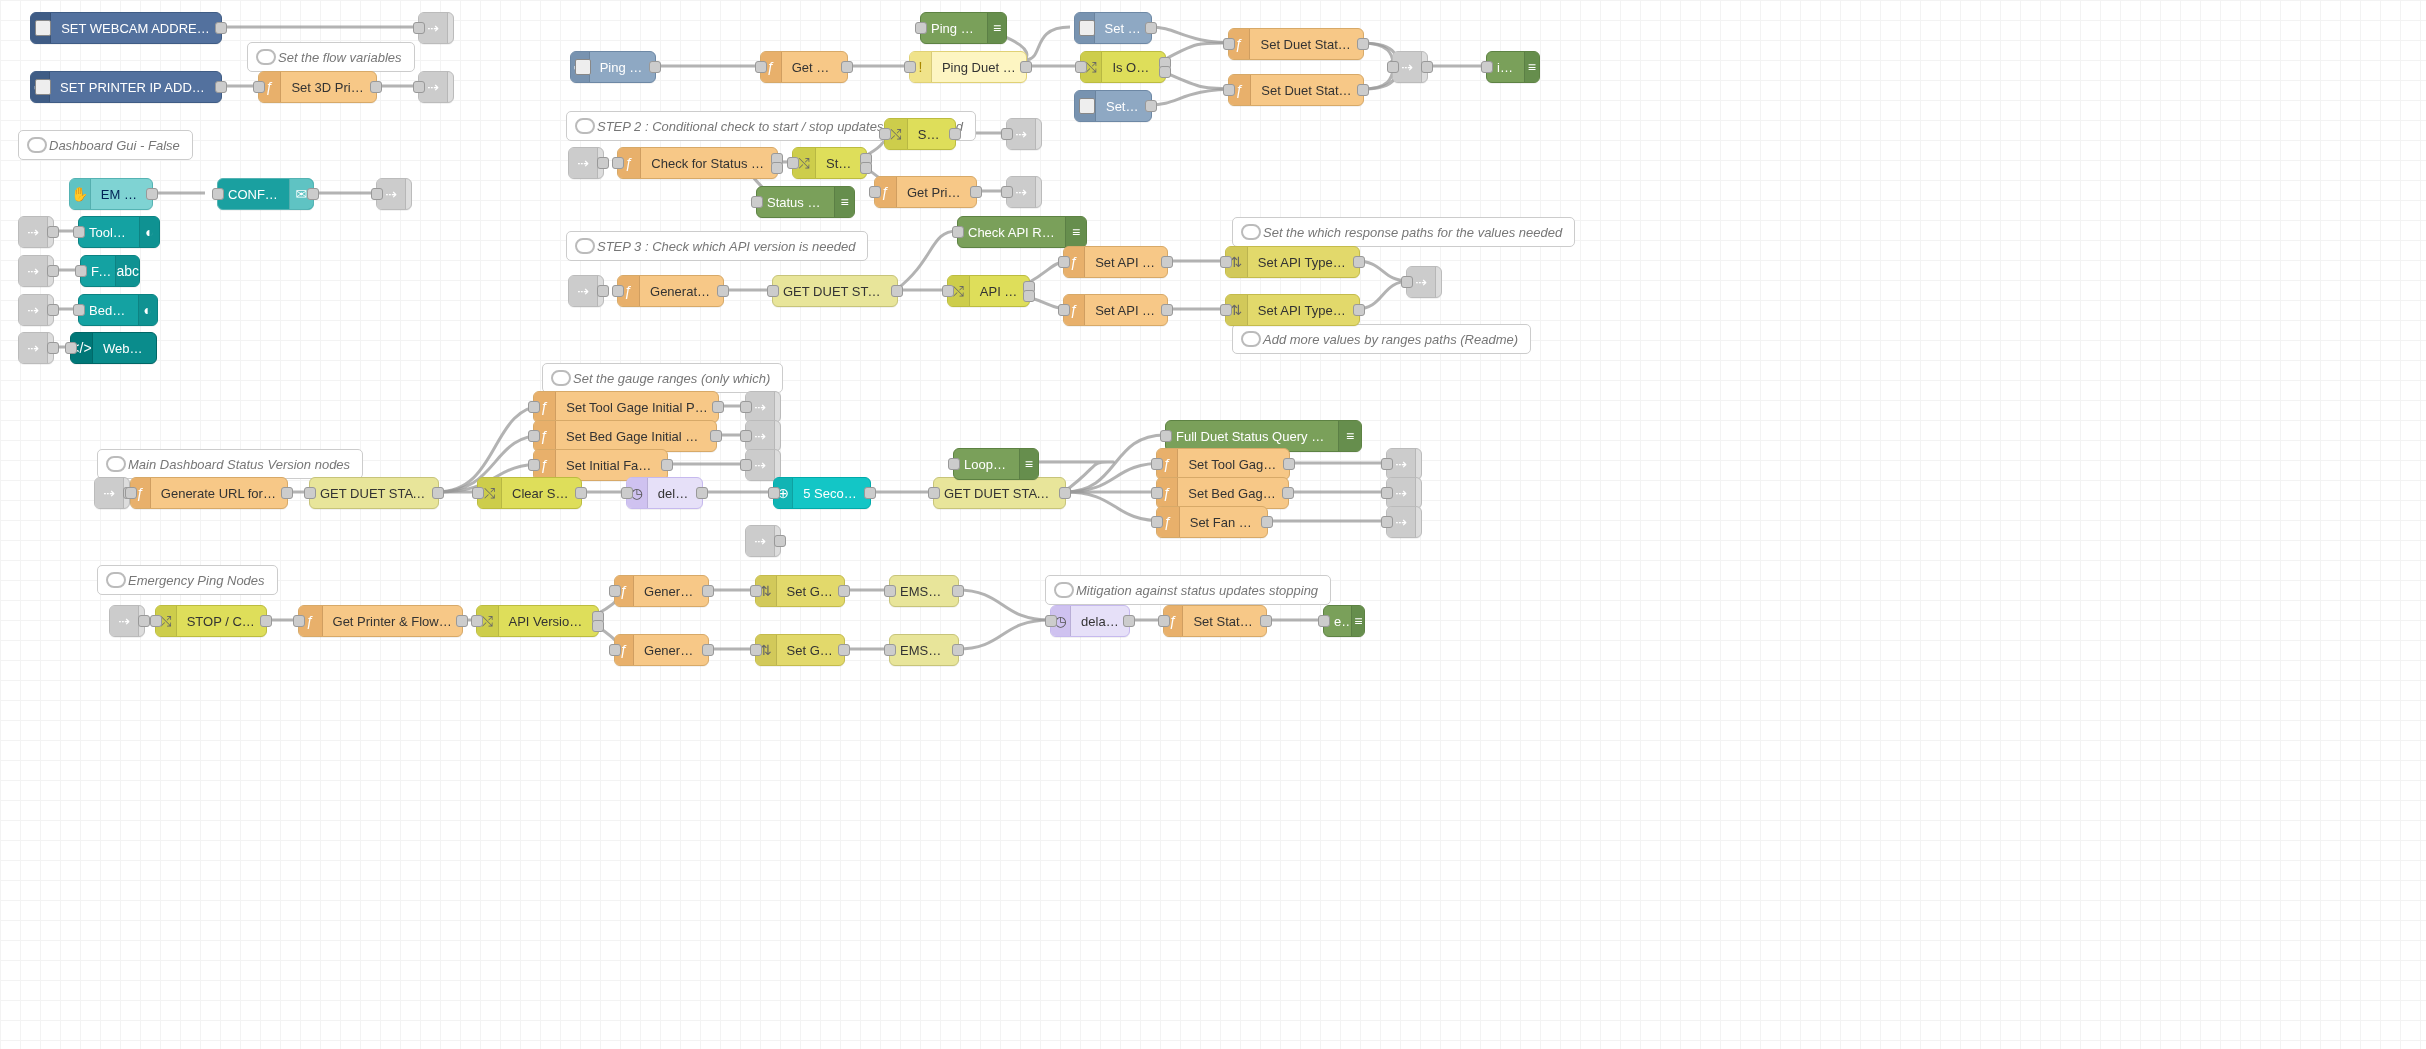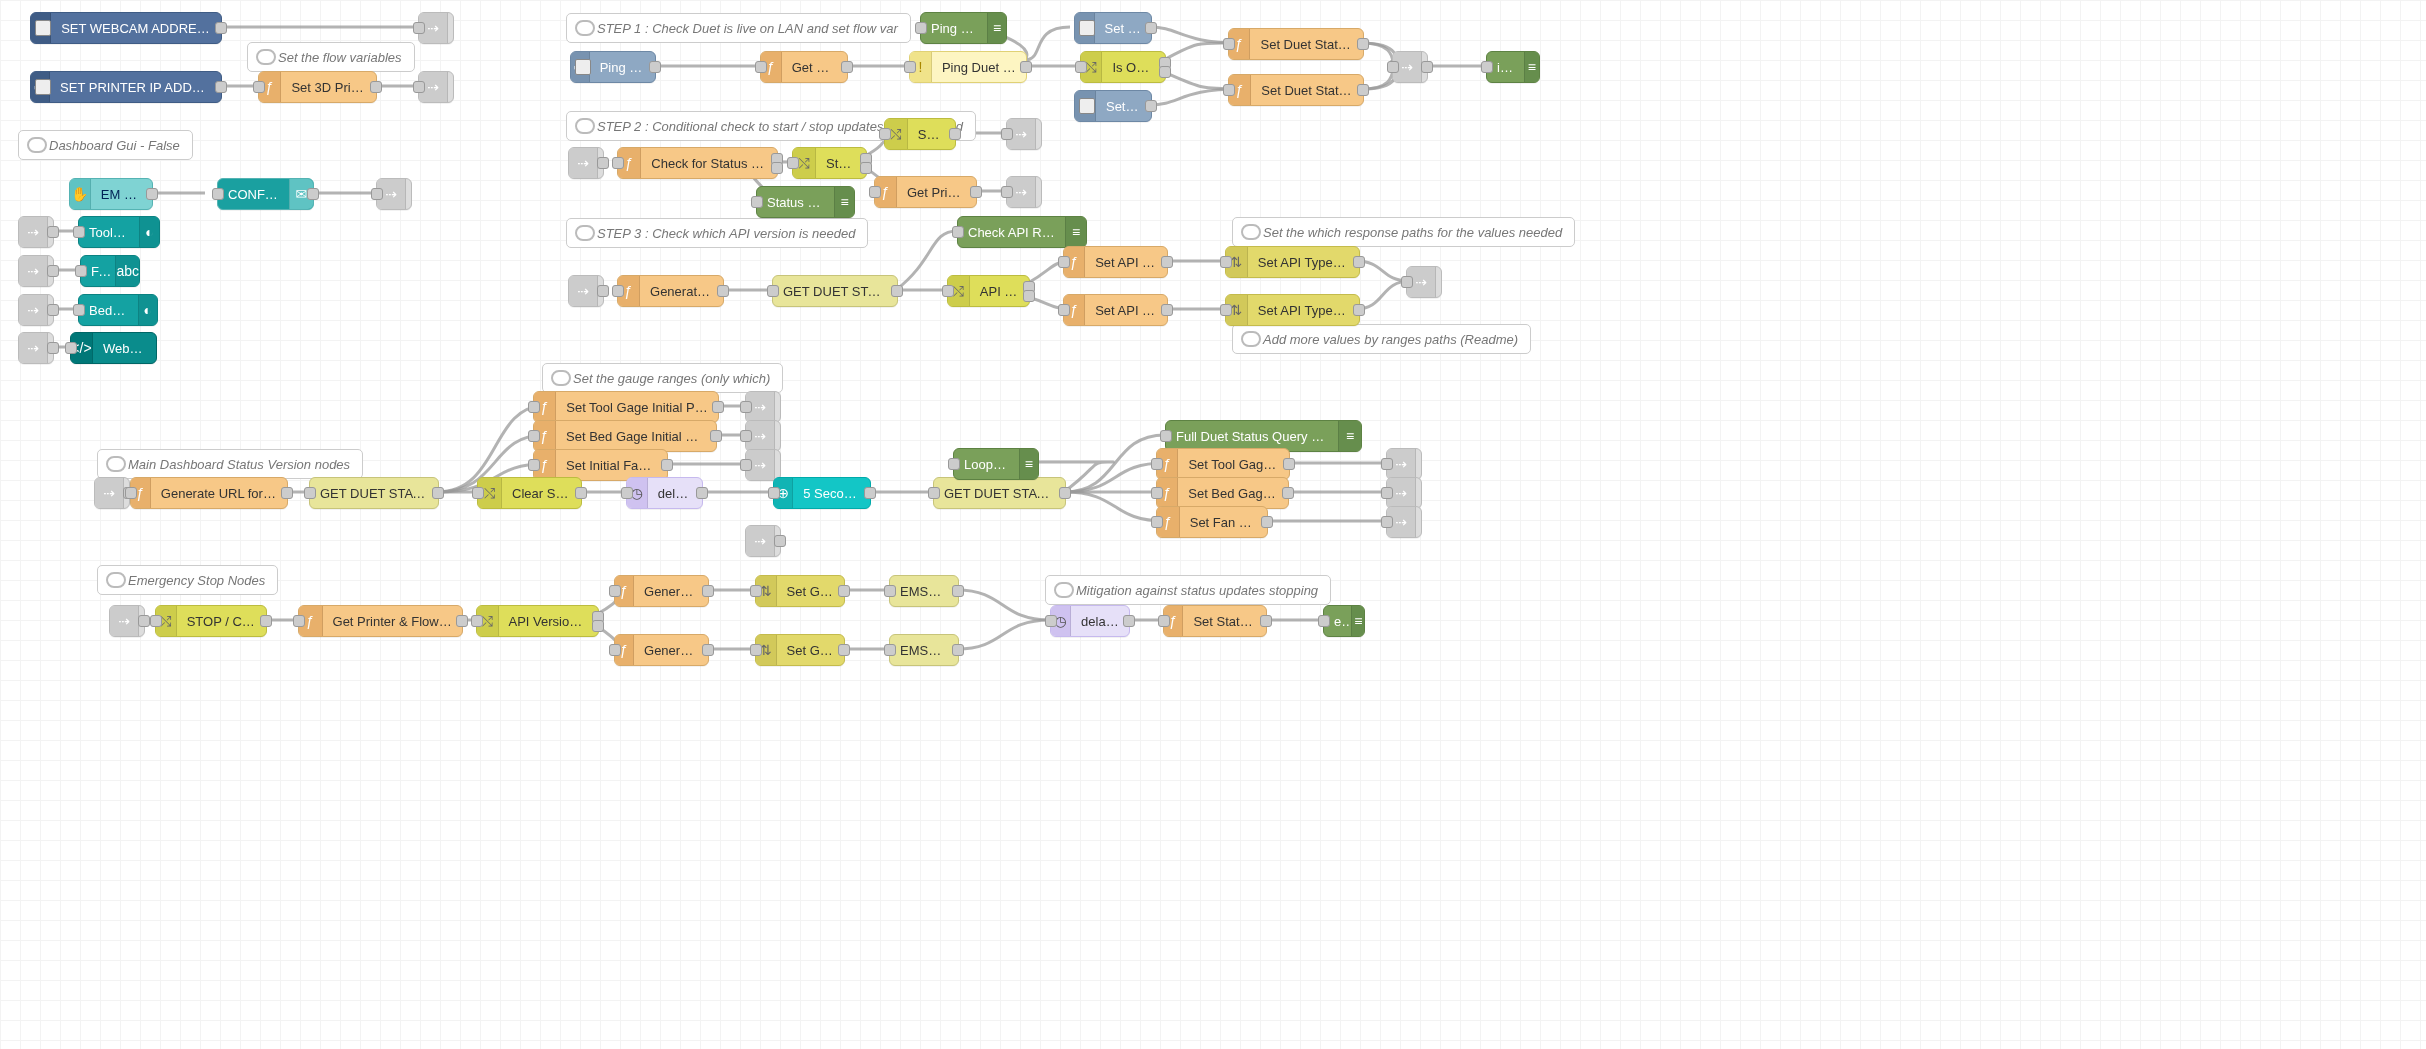--- a/index.html
+++ b/index.html
@@ -143,43 +143,40 @@
   <path class="wire" d="M1128,620 C1150,620 1150,620 1163,620"></path>
   <path class="wire" d="M1264,620 C1295,620 1300,620 1323,620"></path>
 </svg>
 
 <div class="comment" style="left:247px;top:42px">
       <span class="lbl">Set the flow variables</span>
     </div>
 <div class="comment" style="left:18px;top:130px">
       <span class="lbl">Dashboard Gui - False</span>
     </div>
-<div class="comment" style="left:566px;top:13px">
-      <span class="lbl">STEP 1 : Check Duet is live on LAN and set flow var</span>
-    </div>
 <div class="comment" style="left:566px;top:111px">
       <span class="lbl">STEP 2 : Conditional check to start / stop updates to dashboard</span>
     </div>
-<div class="comment" style="left:566px;top:218px">
+<div class="comment" style="left:566px;top:231px">
       <span class="lbl">STEP 3 : Check which API version is needed</span>
     </div>
 <div class="comment" style="left:1232px;top:217px">
       <span class="lbl">Set the which response paths for the values needed</span>
     </div>
 <div class="comment" style="left:1232px;top:324px">
       <span class="lbl">Add more values by ranges paths (Readme)</span>
     </div>
 <div class="comment" style="left:542px;top:363px">
       <span class="lbl">Set the gauge ranges (only which)</span>
     </div>
 <div class="comment" style="left:97px;top:449px">
       <span class="lbl">Main Dashboard Status Version nodes</span>
     </div>
 <div class="comment" style="left:97px;top:565px">
-      <span class="lbl">Emergency Stop Nodes</span>
+      <span class="lbl">Emergency Ping Nodes</span>
     </div>
 <div class="comment" style="left:1045px;top:575px">
       <span class="lbl">Mitigation against status updates stopping</span>
     </div>
 
 <div class="node inject dark" style="left:30px;top:12px;width:190px">
   <span class="toggle"></span>
   <span class="cap left">
         <i class="icn">⇨</i>
       </span>

